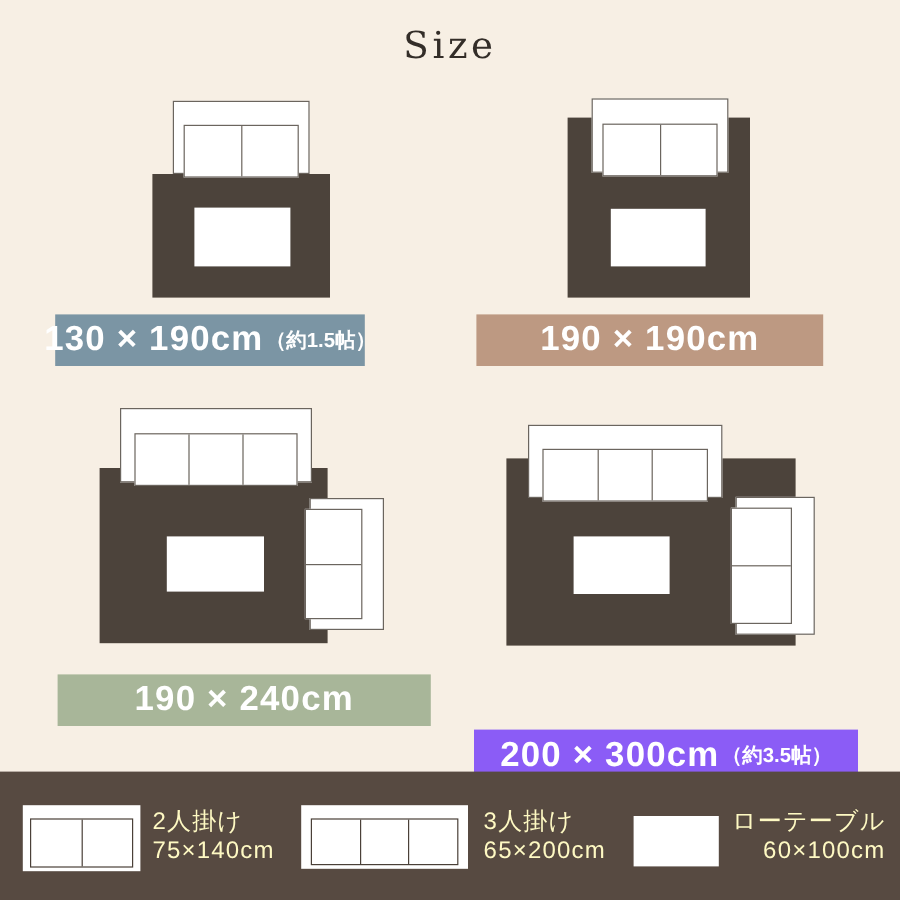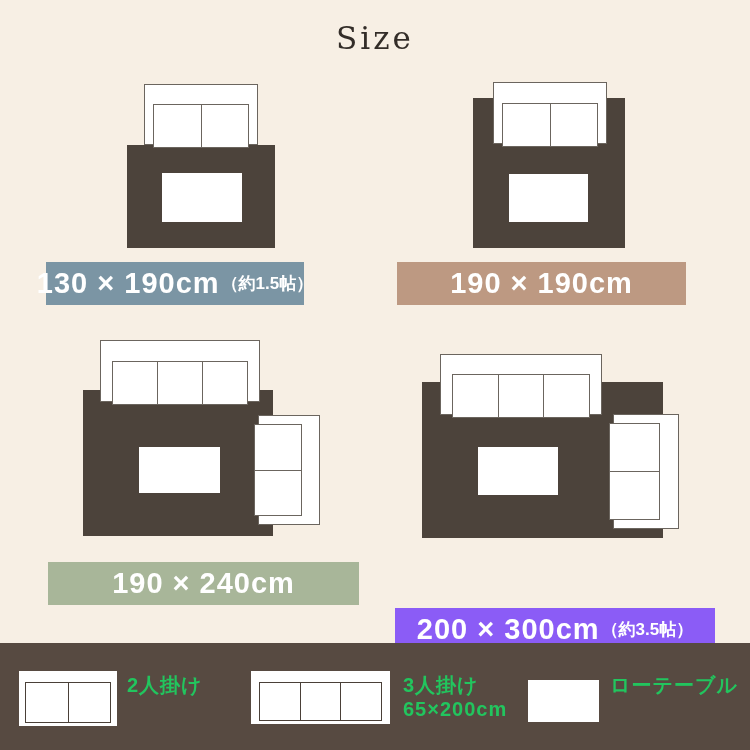--- a/index.html
+++ b/index.html
@@ -33,21 +33,21 @@
     color:#ffffff;font-weight:bold;white-space:nowrap;
   }
   .size-label .dim{font-size:29px;letter-spacing:1px;}
   .size-label .note{font-size:17px;margin-left:2px;letter-spacing:0px;}
   .legend-bar{position:absolute;left:0;top:643px;width:750px;height:107px;background:#574A41;z-index:5;}
   .legend-bar .sofa{border:none;}
   .legend-bar .sofa .seat{border:1.5px solid #4a4038;}
   .legend-bar .sofa.down .seat{left:6%;right:6%;top:20%;bottom:5%;}
   .legend-bar .sofa.down .seat i + i{border-left:1.5px solid #4a4038;}
   .legend-text{
-    position:absolute;color:#22c55e;font-weight:bold;
+    position:absolute;color:#fef9c3;font-weight:normal;
     font-size:20px;line-height:24px;letter-spacing:1px;white-space:nowrap;
   }
 </style>
 </head>
 <body>
 
 <div class="page">
 
   <h1 class="title">Size</h1>
 
@@ -120,33 +120,35 @@
   <div class="legend-bar" style="background: rgb(87, 74, 65);">
 
     <div class="sofa down" style="left:19px;top:28px;width:98px;height:55px;">
       <span class="seat">
           <i></i>
           <i></i>
         </span>
     </div>
     <div class="legend-text" style="left:127px;top:30px;">
       <div>2人掛け</div>
+      <div>75×140cm</div>
     </div>
 
     <div class="sofa down" style="left:251px;top:28px;width:139px;height:53px;">
       <span class="seat">
           <i></i>
           <i></i>
           <i></i>
         </span>
     </div>
     <div class="legend-text" style="left:403px;top:30px;">
       <div>3人掛け</div>
       <div>65×200cm</div>
     </div>
 
     <div class="tbl" style="left:528px;top:37px;width:71px;height:42px;"></div>
     <div class="legend-text" style="left:610px;top:30px;text-align:right;">
       <div>ローテーブル</div>
+      <div>60×100cm</div>
     </div>
 
   </div>
 </div>
 
 </body></html>

